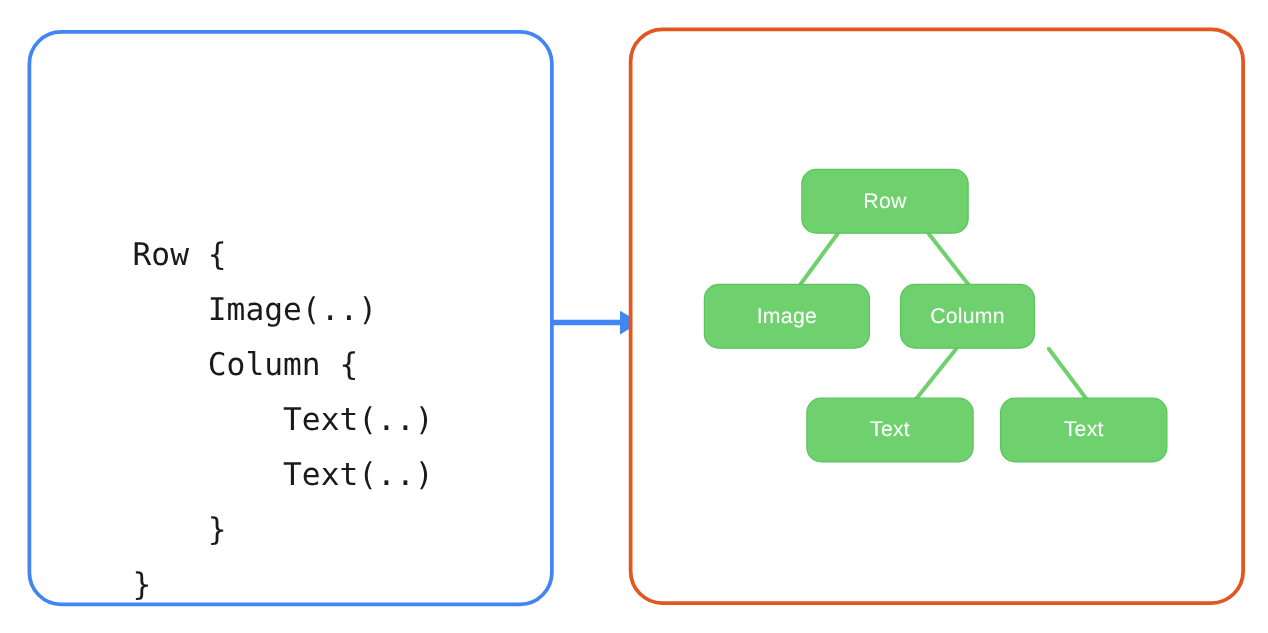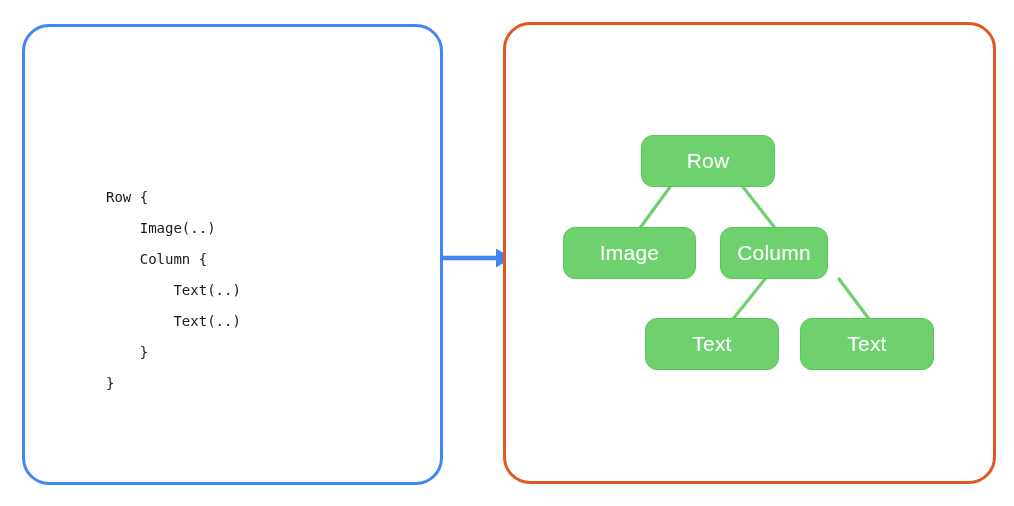--- a/index.html
+++ b/index.html
@@ -52,22 +52,22 @@
   }
 
   
   #code-block {
     position: absolute;
     left: 81px;
     top: 155px;
     margin: 0;
     padding: 0;
     font-family: "DejaVu Sans Mono", "Liberation Mono", monospace;
-    font-size: 14px;
-    line-height: 31px;
+    font-size: 25px;
+    line-height: 44px;
     color: #1a1a1a;
     white-space: pre;
     letter-spacing: 0px;
   }
 
   
   #transform-arrow {
     position: absolute;
     left: 436px;
     top: 238px;
@@ -88,21 +88,21 @@
   .node {
     position: absolute;
     box-sizing: border-box;
     display: flex;
     align-items: center;
     justify-content: center;
     background: #6ed16e;
     border: 1px solid #5cc45c;
     border-radius: 12px;
     color: #ffffff;
-    font-size: 21px;
+    font-size: 17px;
     font-weight: 400;
     letter-spacing: 0.2px;
     font-family: "Liberation Sans", sans-serif;
     text-shadow: 0 0 1px rgba(255,255,255,0.25);
   }
 
   #node-row    { left: 641px; top: 135px; width: 134px; height: 52px; }
   #node-image  { left: 563px; top: 227px; width: 133px; height: 52px; }
   #node-column { left: 720px; top: 227px; width: 108px; height: 52px; }
   #node-text-1 { left: 645px; top: 318px; width: 134px; height: 52px; }

